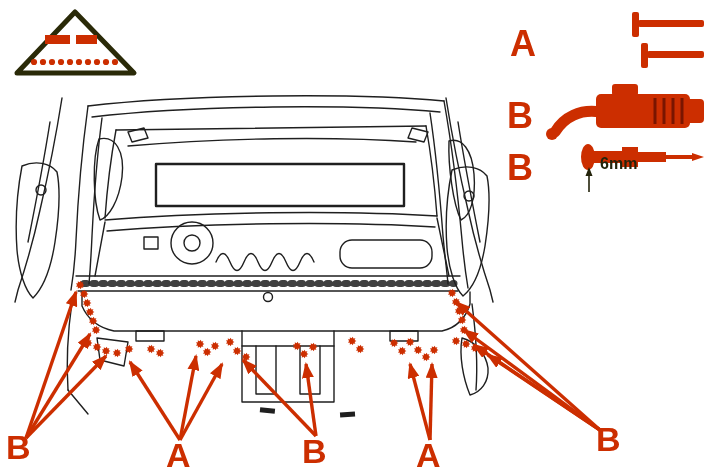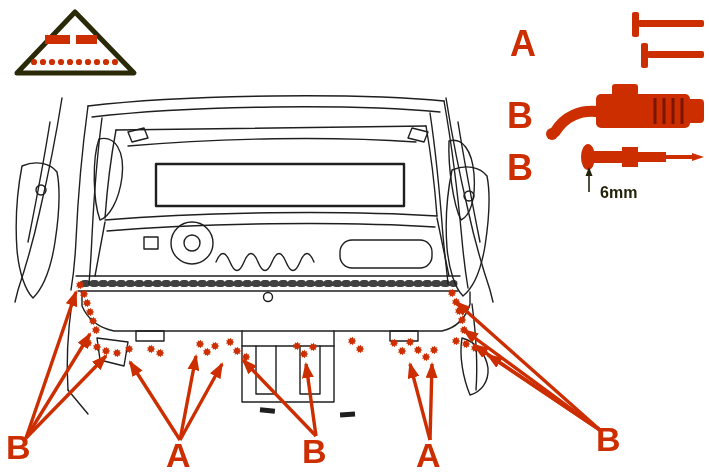--- a/index.html
+++ b/index.html
@@ -191,20 +191,20 @@
         <path d="M460.4,341.0L458.6,342.0L459.4,343.8L457.4,343.4L456.8,345.3L455.5,343.8L453.8,344.8L453.9,342.8L451.9,342.5L453.2,341.0L451.9,339.5L453.9,339.2L453.8,337.2L455.5,338.2L456.8,336.7L457.4,338.6L459.4,338.2L458.6,340.0Z" fill="#cc2e00"></path>
         <path d="M470.4,344.0L468.6,345.0L469.4,346.8L467.4,346.4L466.8,348.3L465.5,346.8L463.8,347.8L463.9,345.8L461.9,345.5L463.2,344.0L461.9,342.5L463.9,342.2L463.8,340.2L465.5,341.2L466.8,339.7L467.4,341.6L469.4,341.2L468.6,343.0Z" fill="#cc2e00"></path>
         <path d="M479.4,348.0L477.6,349.0L478.4,350.8L476.4,350.4L475.8,352.3L474.5,350.8L472.8,351.8L472.9,349.8L470.9,349.5L472.2,348.0L470.9,346.5L472.9,346.2L472.8,344.2L474.5,345.2L475.8,343.7L476.4,345.6L478.4,345.2L477.6,347.0Z" fill="#cc2e00"></path>
         <path d="M488.4,352.0L486.6,353.0L487.4,354.8L485.4,354.4L484.8,356.3L483.5,354.8L481.8,355.8L481.9,353.8L479.9,353.5L481.2,352.0L479.9,350.5L481.9,350.2L481.8,348.2L483.5,349.2L484.8,347.7L485.4,349.6L487.4,349.2L486.6,351.0Z" fill="#cc2e00"></path>
       </g>
   </svg>
 
   <div class="legend-letter" style="left:510px;top:26px">A</div>
   <div class="legend-letter" style="left:507px;top:98px">B</div>
   <div class="legend-letter" style="left:507px;top:150px">B</div>
-  <div class="note-6mm" style="left:600px;top:185px">6mm</div>
+  <div class="note-6mm" style="left:600px;top:156px">6mm</div>
 
 <div class="callout-letter" style="left: 6px; top: 430px;">B</div>
     <div class="callout-letter" style="left: 166px; top: 438px;">A</div>
     <div class="callout-letter" style="left: 302px; top: 434px;">B</div>
     <div class="callout-letter" style="left: 416px; top: 438px;">A</div>
     <div class="callout-letter" style="left: 596px; top: 422px;">B</div>
   </div>
 
 </body></html>

